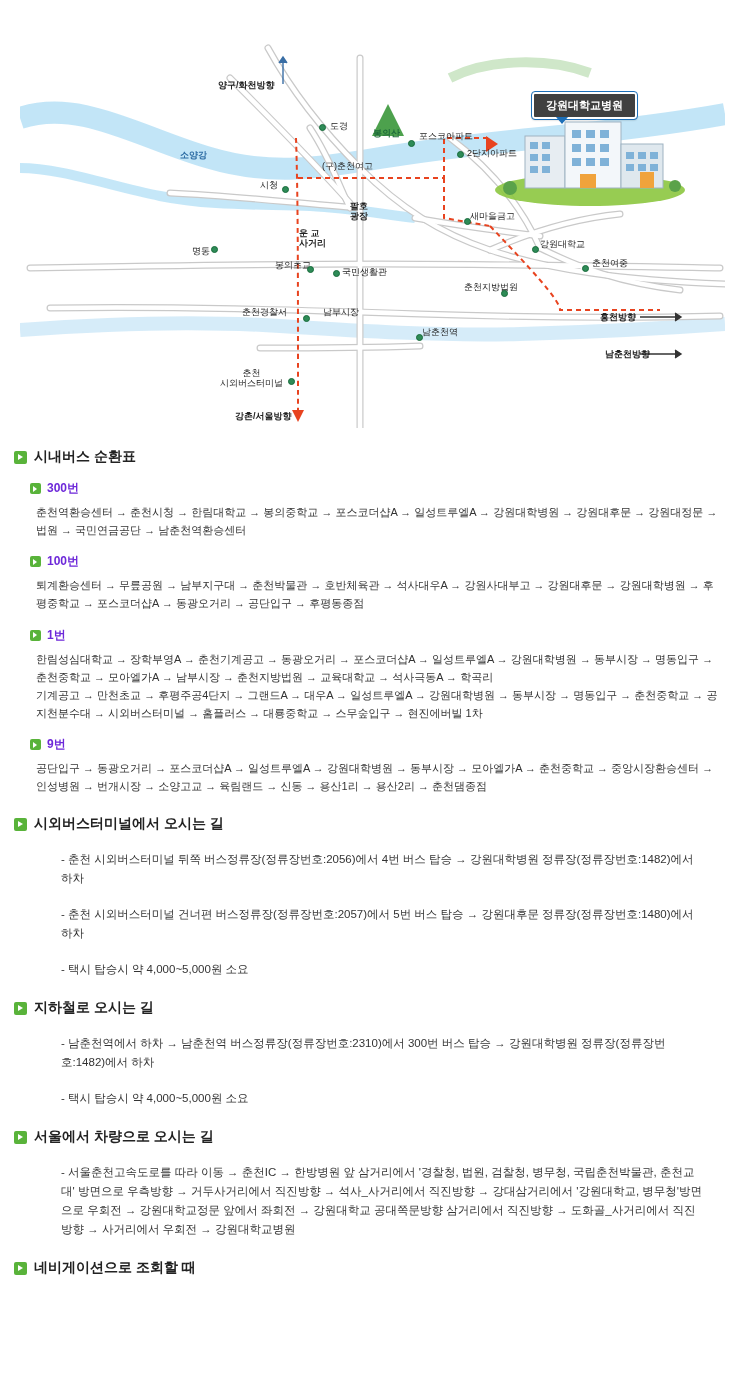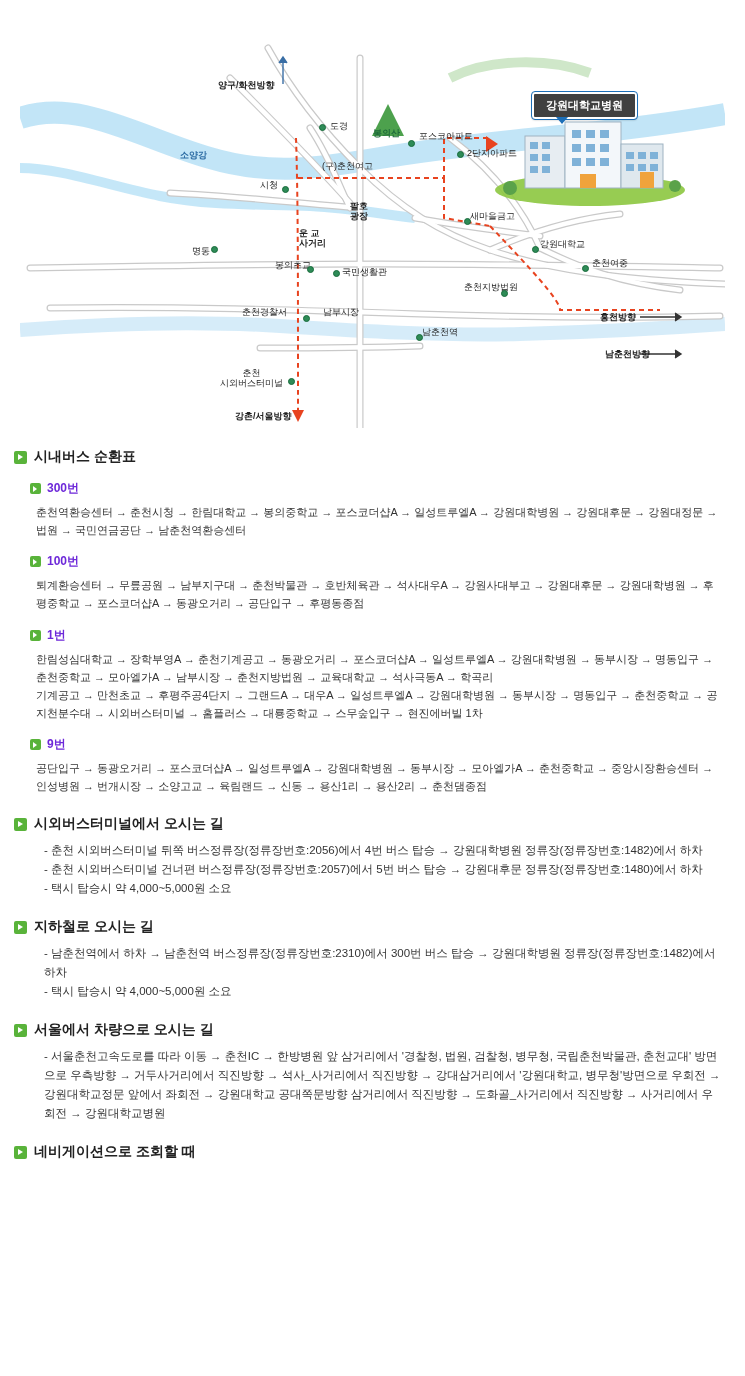--- a/index.html
+++ b/index.html
@@ -100,21 +100,21 @@
   }
   .sub-title .bullet:after {
     content: "";
     position: absolute; left: 3px; top: 2.5px;
     border-left: 4.5px solid #fff;
     border-top: 3px solid transparent;
     border-bottom: 3px solid transparent;
   }
   .route-text { margin: 0 22px 0 36px; font-size: 11px; line-height: 1.65; color: #333; }
   .dash-list { margin: 0 22px 0 44px; font-size: 11.5px; line-height: 1.65; color: #333; }
-  .dash-list div { margin: 0; }
+  .dash-list div { margin: 17px; }
   .tail-space { height: 24px; }
 </style>
 </head>
 <body>
 
 <div class="page">
 
   <div class="map-wrap">
     <div class="map-canvas">
       <svg width="705" height="410" viewBox="0 0 705 410" xmlns="http://www.w3.org/2000/svg">

